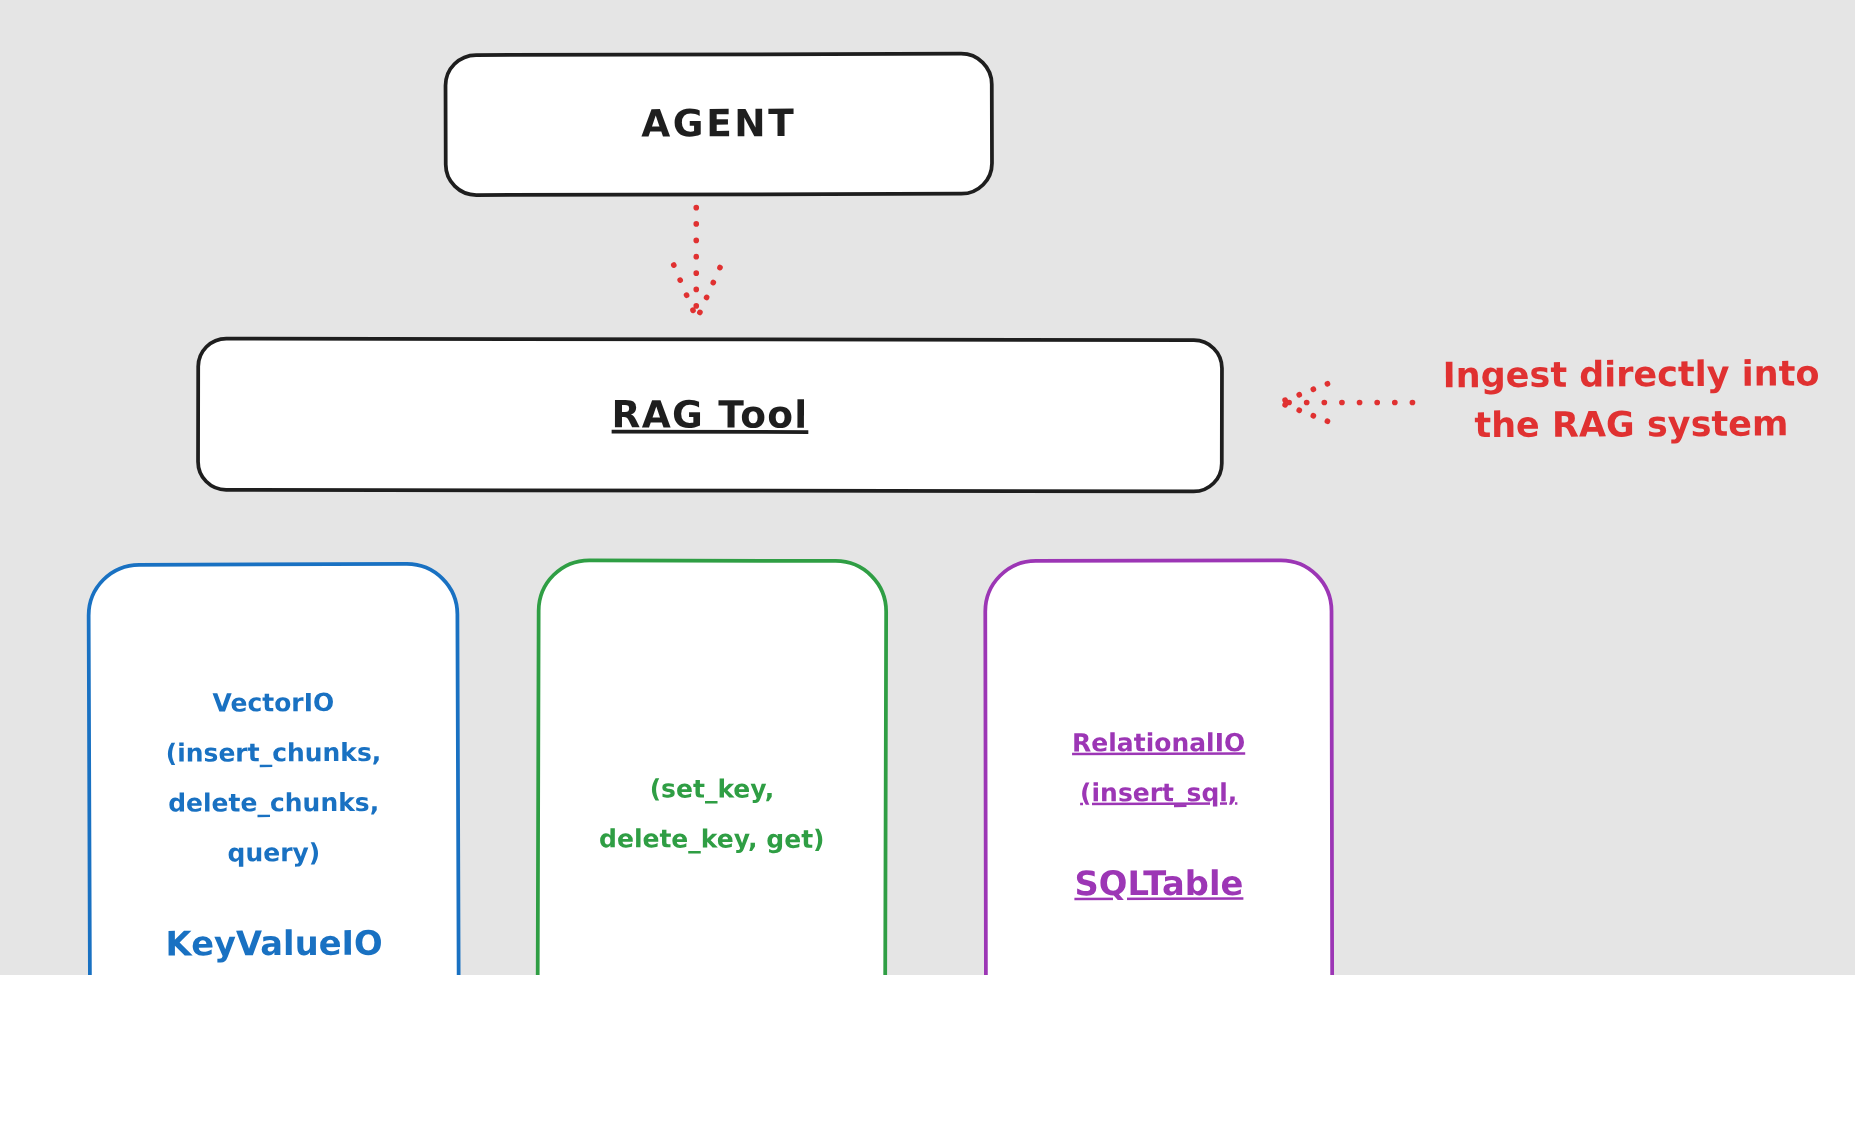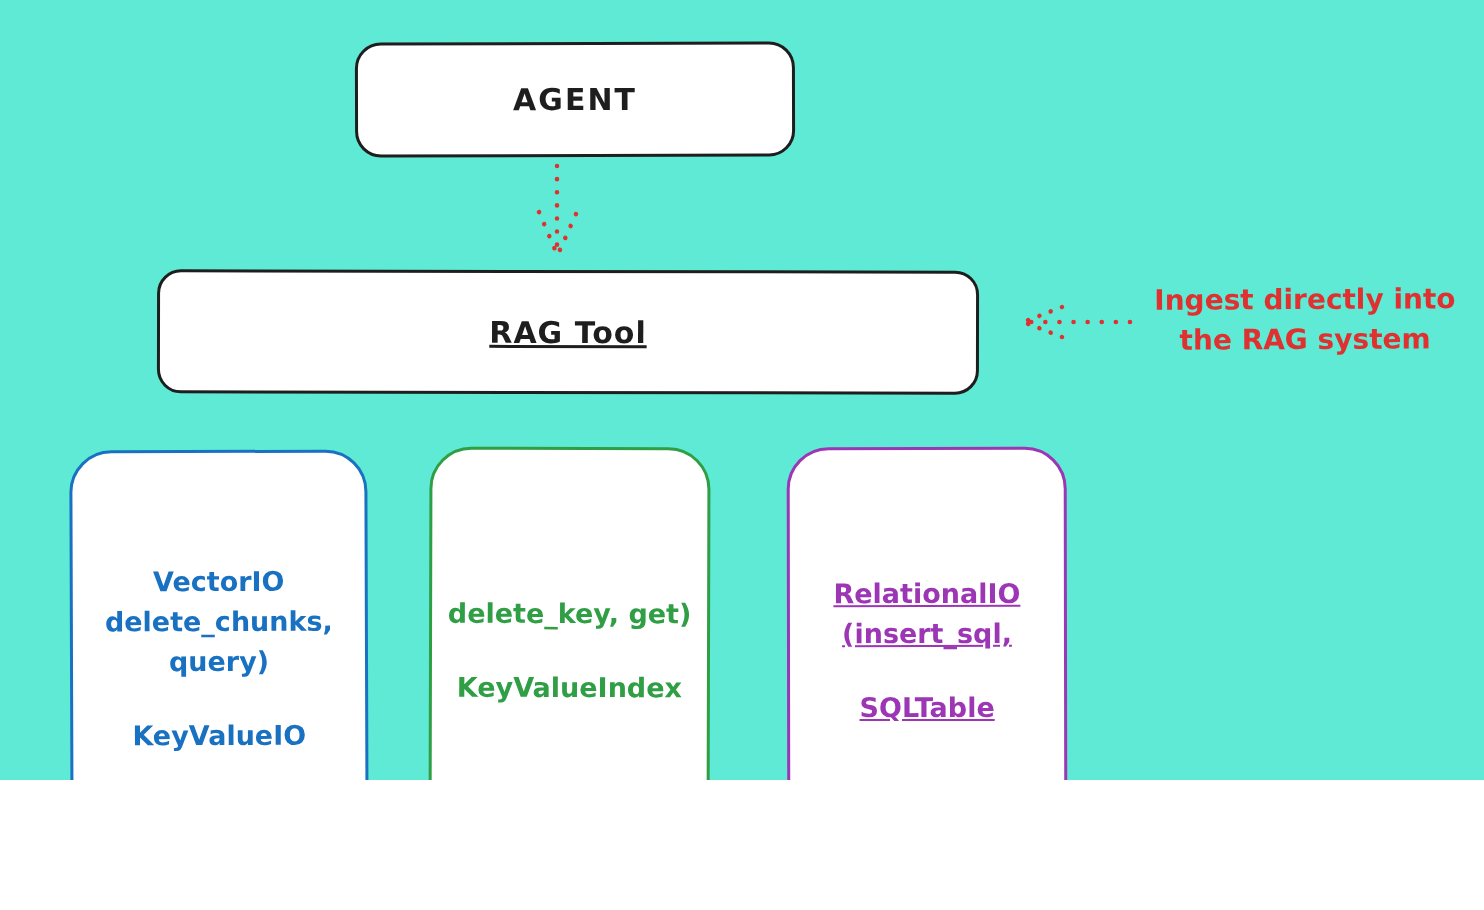--- a/index.html
+++ b/index.html
@@ -4,21 +4,21 @@
 <style>
   * { margin: 0; padding: 0; box-sizing: border-box; }
   html, body { background: #ffffff; }
   body {
     font-family: "DejaVu Sans", "Liberation Sans", sans-serif;
   }
   .canvas {
     position: relative;
     width: 1484px;
     height: 780px;
-    background: #5eead4;
+    background: #e5e5e5;
     overflow: hidden;
   }
   .node {
     position: absolute;
     border-style: solid;
     border-width: 3.5px;
     background: #ffffff;
     display: flex;
     align-items: center;
     justify-content: center;
@@ -47,21 +47,21 @@
     border-width: 3.5px;
     border-radius: 42px;
     background: #ffffff;
     display: flex;
     flex-direction: column;
     align-items: center;
     justify-content: center;
     text-align: center;
   }
   .io-box .line {
-    font-size: 27px;
+    font-size: 20px;
     font-weight: 600;
     line-height: 40px;
     white-space: nowrap;
   }
   .io-box .index-label {
     margin-top: 34px;
     font-size: 27px;
     font-weight: 600;
     line-height: 40px;
     white-space: nowrap;
@@ -115,28 +115,29 @@
     <line x1="48" y1="37" x2="12" y2="23" stroke-dasharray="0.1 12"></line>
   </svg>
 
   <div class="annotation" style="color: rgb(224, 49, 49);">
     <div>Ingest directly into</div>
     <div>the RAG system</div>
   </div>
 
   <div class="io-box vector-box" style="border-color: rgb(25, 113, 194); color: rgb(25, 113, 194);">
     <div class="line">VectorIO</div>
+    <div class="line">(insert_chunks,</div>
     <div class="line">delete_chunks,</div>
     <div class="line">query)</div>
     <div class="index-label">KeyValueIO</div>
   </div>
 
   <div class="io-box keyvalue-box" style="border-color: rgb(47, 158, 68); color: rgb(47, 158, 68);">
+    <div class="line">(set_key,</div>
     <div class="line">delete_key, get)</div>
-    <div class="index-label">KeyValueIndex</div>
   </div>
 
   <div class="io-box relational-box" style="border-color: rgb(156, 54, 181); color: rgb(156, 54, 181); text-decoration: underline;">
     <div class="line">RelationalIO</div>
     <div class="line">(insert_sql,</div>
     <div class="index-label">SQLTable</div>
   </div>
 
 </div>
 

